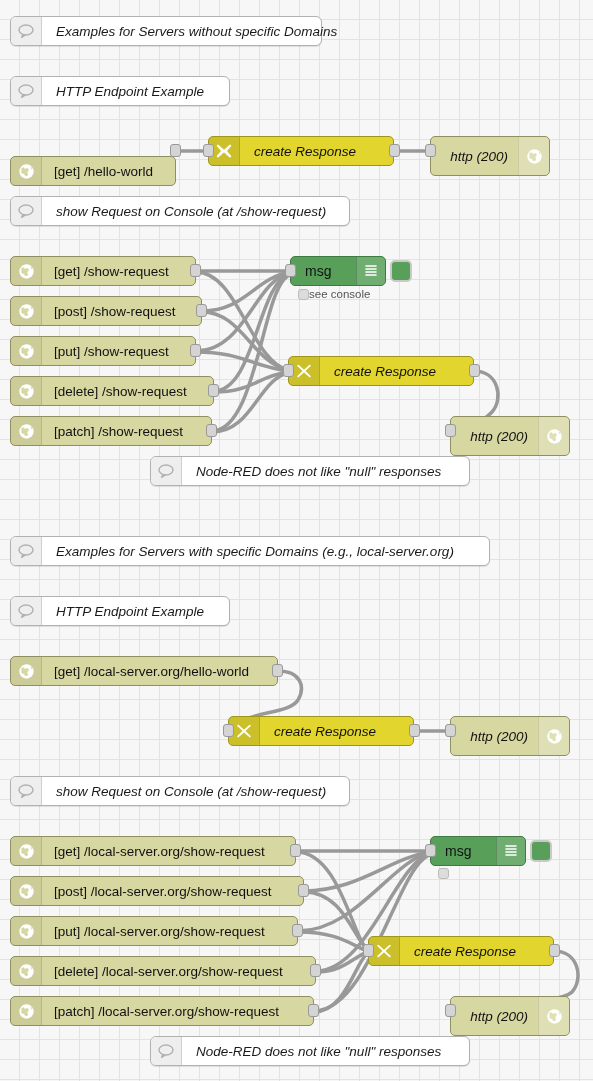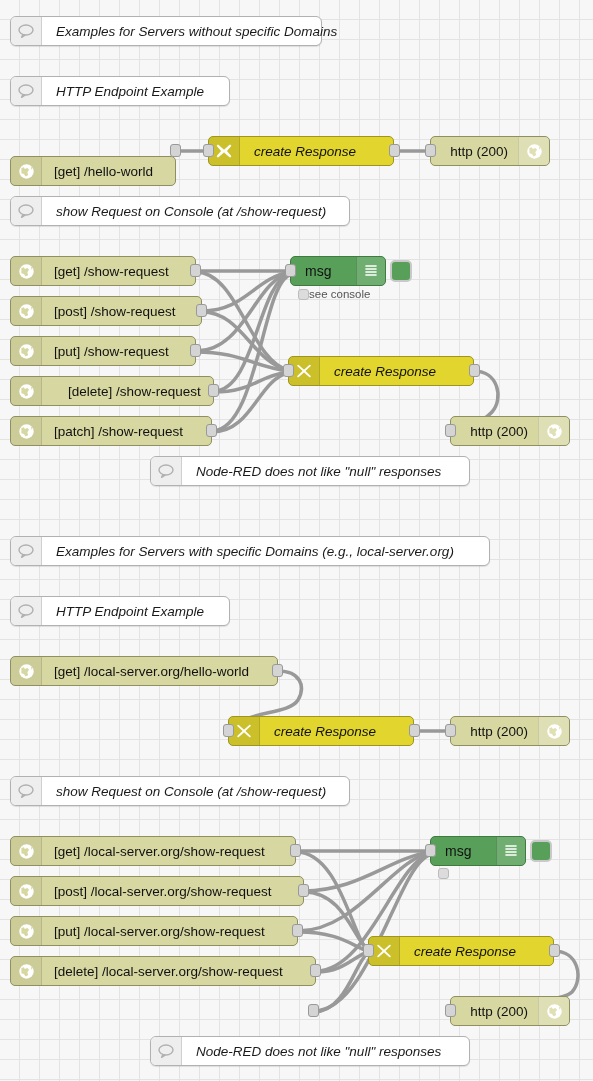--- a/index.html
+++ b/index.html
@@ -82,21 +82,22 @@
     padding: 0 12px 0 12px;
     font-size: 13.5px;
     color: #111;
     white-space: nowrap;
   }
 
   
   .httpres {
     background: #d7d7a1;
     border: 1px solid #8f8f62;
-    height: 30px;
+    height: 40px;
+    font-style: italic;
   }
   .httpres .label {
     padding: 0 10px 0 14px;
     font-size: 13.5px;
     color: #111;
     white-space: nowrap;
     flex: 1;
     text-align: right;
   }
   .httpres .iconbox {
@@ -358,21 +359,21 @@
       <svg width="17" height="17" viewBox="0 0 20 20">
           <circle cx="10" cy="10" r="8.5" fill="#fff"></circle>
           <path d="M4,6 L7,5 L8,7 L11,6 L13,8 L11,11 L12,14 L9,16 L7,13 L4,12 Z" fill="#d7d7a1"></path>
           <path d="M15,4 L17,6 L16,8 Z" fill="#d7d7a1"></path>
         </svg>
     </div>
     <div class="label">[put] /show-request</div>
   </div>
   <div class="port" style="left:190px;top:344px;"></div>
 
-  <div class="node httpin" style="left:10px;top:376px;width:204px;gap:14px;">
+  <div class="node httpin" style="left:10px;top:376px;width:204px;">
     <div class="iconbox">
       <svg width="17" height="17" viewBox="0 0 20 20">
           <circle cx="10" cy="10" r="8.5" fill="#fff"></circle>
           <path d="M4,6 L7,5 L8,7 L11,6 L13,8 L11,11 L12,14 L9,16 L7,13 L4,12 Z" fill="#d7d7a1"></path>
           <path d="M15,4 L17,6 L16,8 Z" fill="#d7d7a1"></path>
         </svg>
     </div>
     <div class="label">[delete] /show-request</div>
   </div>
   <div class="port" style="left:208px;top:384px;"></div>
@@ -442,20 +443,30 @@
       <svg width="17" height="17" viewBox="0 0 20 20">
           <circle cx="10" cy="10" r="8.5" fill="#fff"></circle>
           <path d="M4,6 L7,5 L8,7 L11,6 L13,8 L11,11 L12,14 L9,16 L7,13 L4,12 Z" fill="#d7d7a1"></path>
           <path d="M15,4 L17,6 L16,8 Z" fill="#d7d7a1"></path>
         </svg>
     </div>
     <div class="label">[delete] /local-server.org/show-request</div>
   </div>
   <div class="port" style="left:310px;top:964px;"></div>
 
+  <div class="node httpin" style="left:10px;top:996px;width:304px;">
+    <div class="iconbox">
+      <svg width="17" height="17" viewBox="0 0 20 20">
+          <circle cx="10" cy="10" r="8.5" fill="#fff"></circle>
+          <path d="M4,6 L7,5 L8,7 L11,6 L13,8 L11,11 L12,14 L9,16 L7,13 L4,12 Z" fill="#d7d7a1"></path>
+          <path d="M15,4 L17,6 L16,8 Z" fill="#d7d7a1"></path>
+        </svg>
+    </div>
+    <div class="label">[patch] /local-server.org/show-request</div>
+  </div>
   <div class="port" style="left:308px;top:1004px;"></div>
 
   <div class="node changenode" style="left:208px;top:136px;width:186px;">
     <div class="iconbox">
       <svg width="18" height="18" viewBox="0 0 20 20">
           <path d="M3,4 L8,10 L3,16" fill="none" stroke="#fff" stroke-width="2" stroke-linecap="round"></path>
           <path d="M17,4 L12,10 L17,16" fill="none" stroke="#fff" stroke-width="2" stroke-linecap="round"></path>
           <path d="M4,4 L16,16 M16,4 L4,16" stroke="#fff" stroke-width="2" stroke-linecap="round" opacity="0"></path>
           <path d="M3.5,4 C8,8 12,12 16.5,16" stroke="#fff" stroke-width="2" fill="none" stroke-linecap="round"></path>
           <path d="M16.5,4 C12,8 8,12 3.5,16" stroke="#fff" stroke-width="2" fill="none" stroke-linecap="round"></path>

